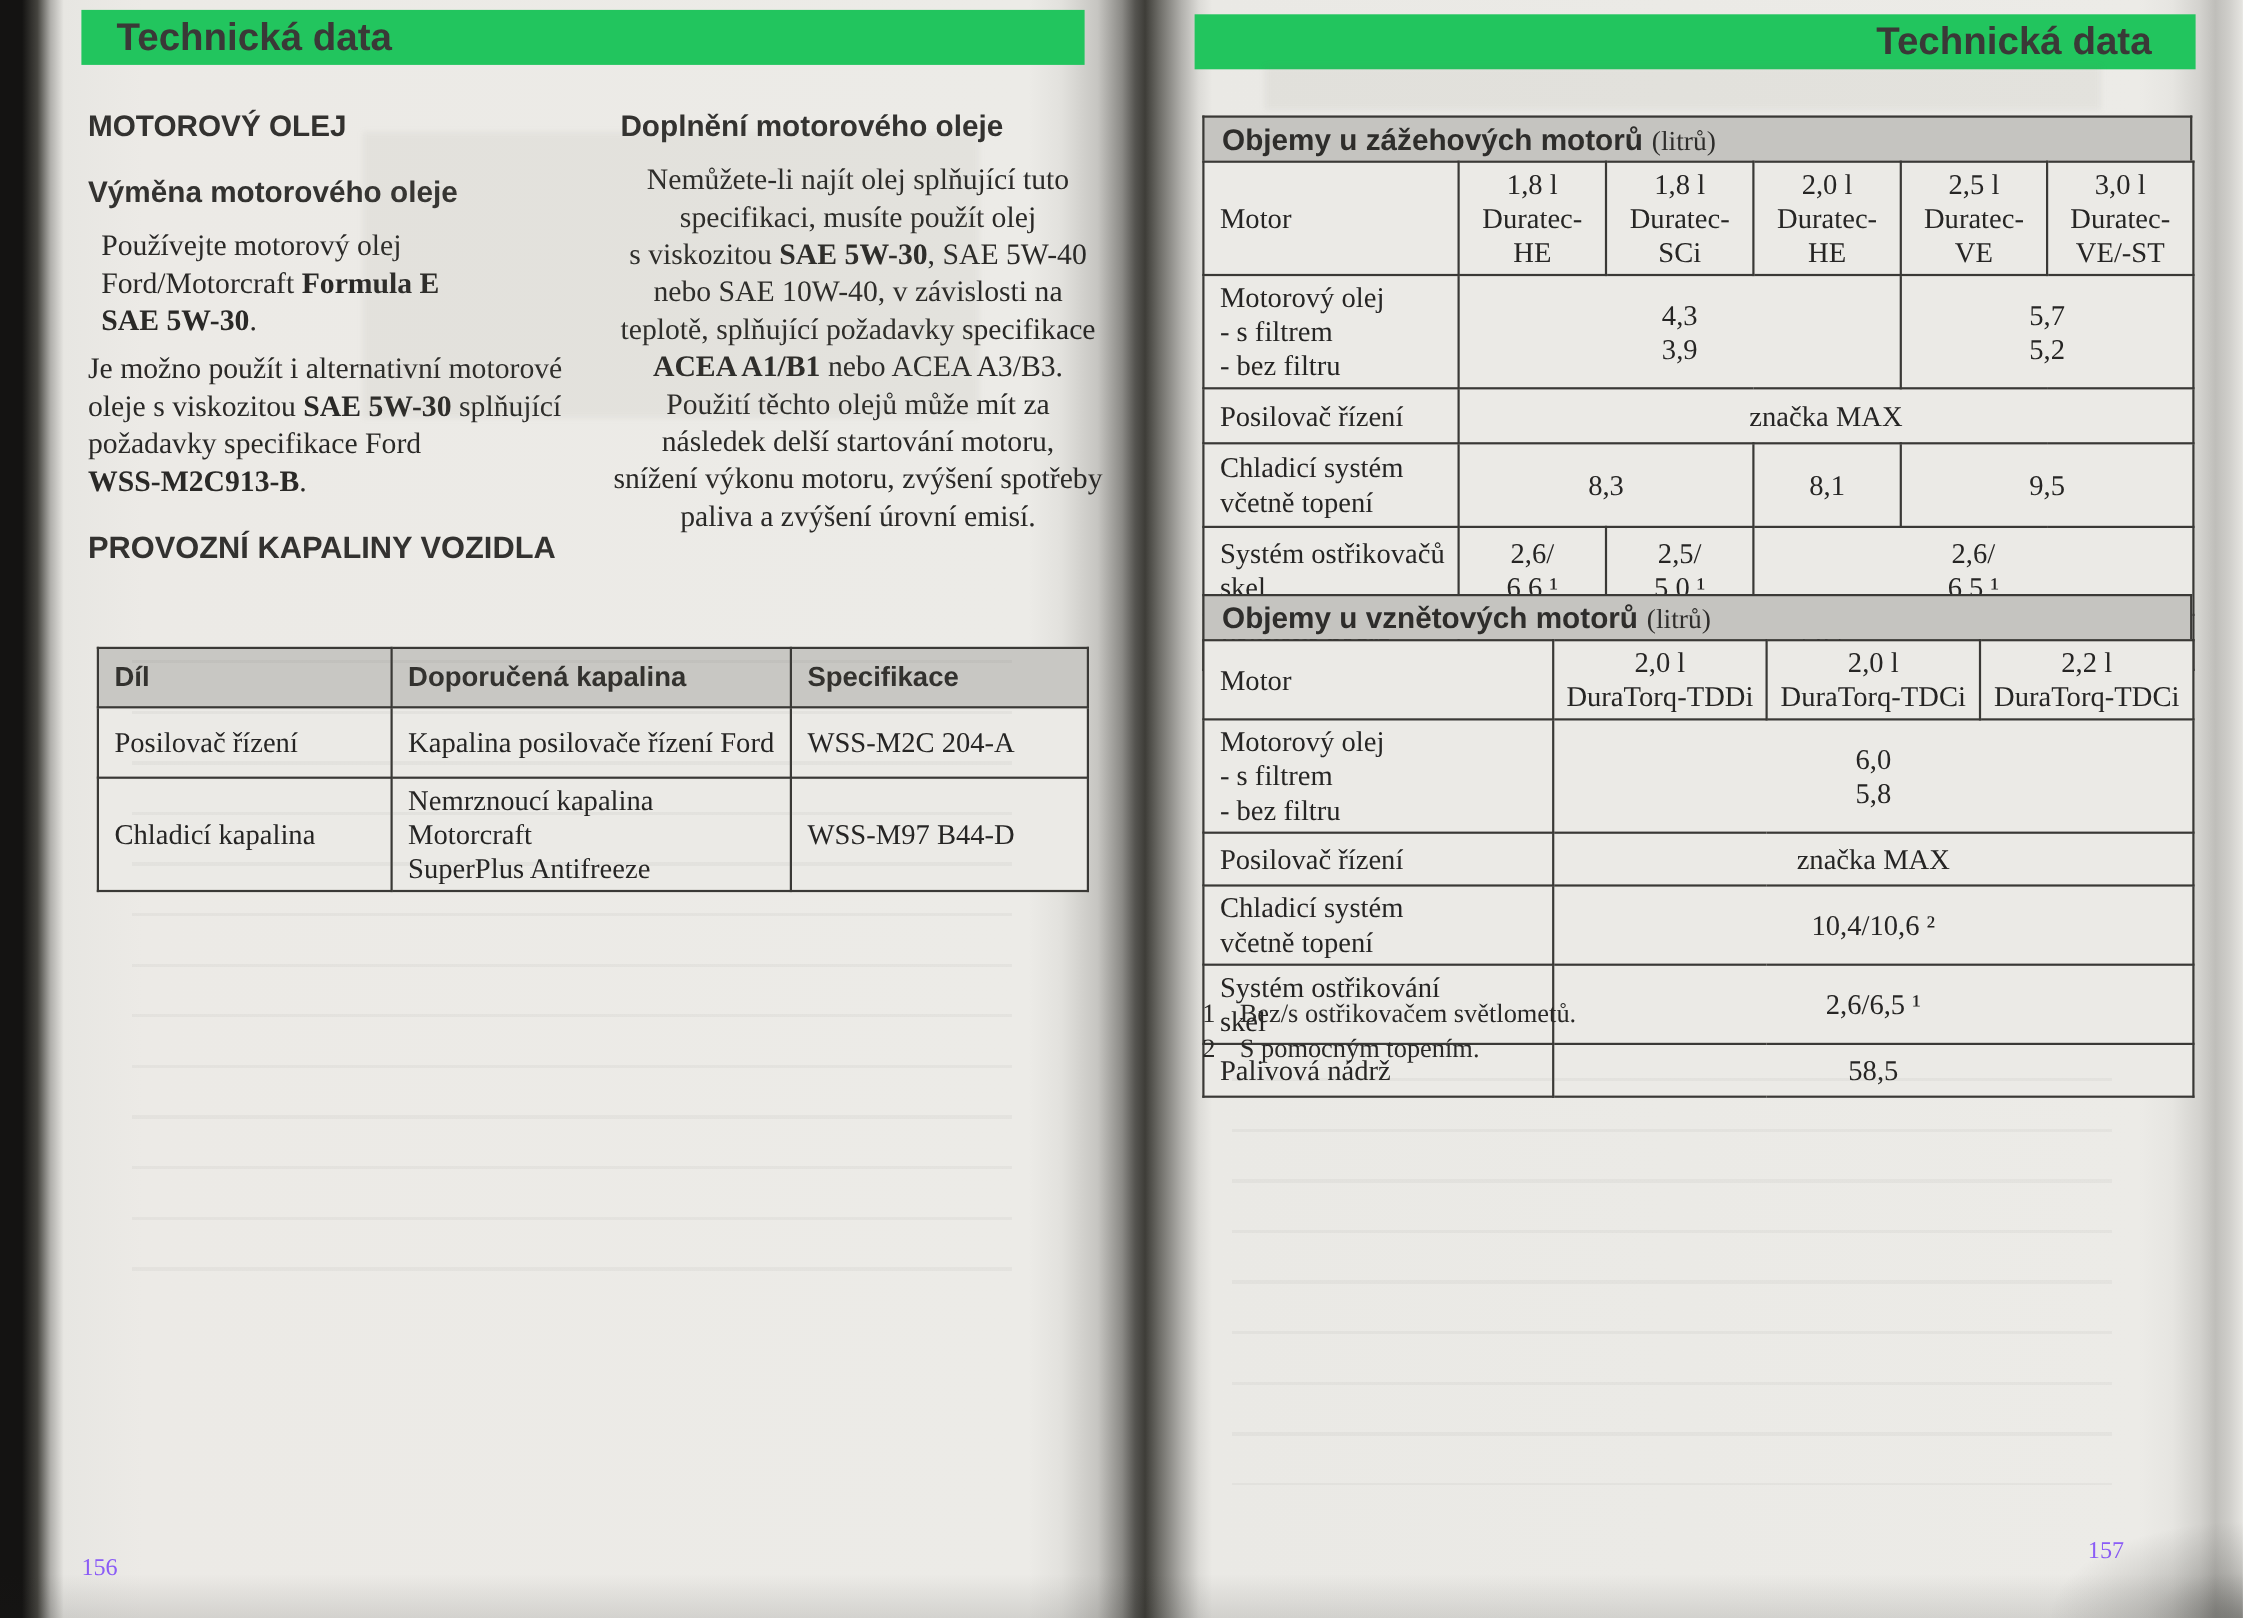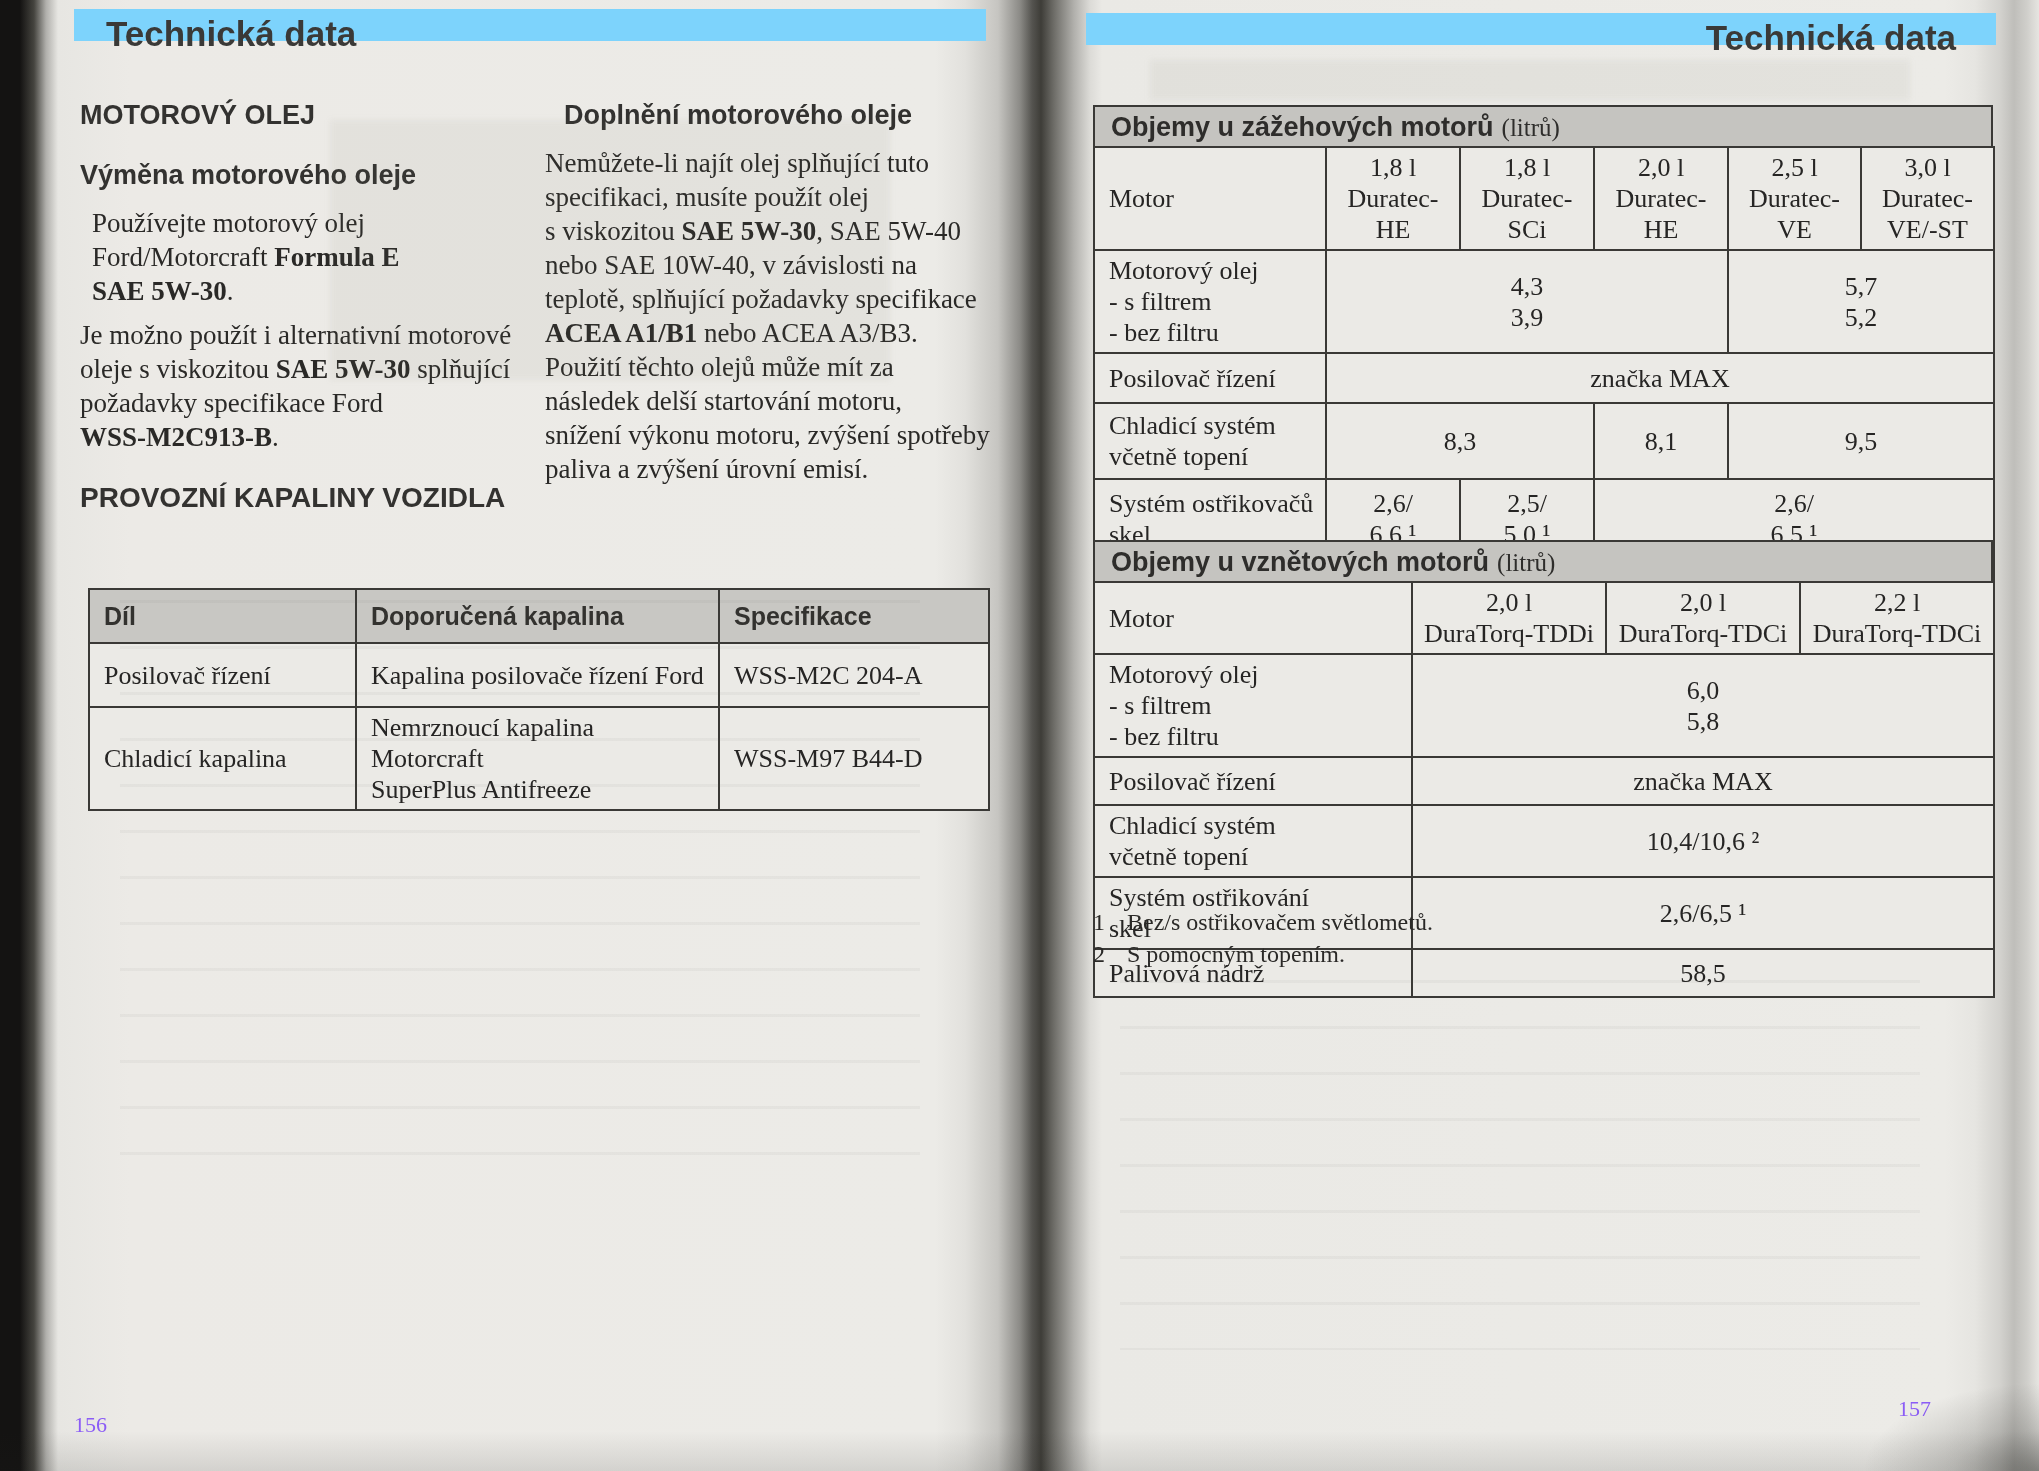--- a/index.html
+++ b/index.html
@@ -9,23 +9,23 @@
     color:#262524;
     background:linear-gradient(90deg,
       #141312 0px,#141312 20px,#45443f 34px,#b0afab 46px,#e7e6e2 58px,
       #eceae6 130px,#ecebe7 935px,#e2e1dd 965px,#c6c5c1 998px,#8b8a86 1020px,
       #555450 1032px,#3e3d38 1041px,#6e6d68 1054px,#b1b0ac 1074px,#dcdbd7 1090px,
       #eae9e5 1102px,#ecebe7 1945px,#e6e5e1 1975px,#d3d2ce 2000px,#bfbeba 2014px,
       #d0cfcb 2027px,#e6e5e1 2039px);
   }
   .abs{position:absolute;}
   .bar{
-    background:#7dd3fc;color:#3a3937;
+    background:#22c55e;color:#3a3937;
     font-family:"Liberation Sans", sans-serif;font-weight:bold;font-size:35px;
-    line-height:50px;height:32px;
+    line-height:50px;height:50px;
   }
   .sans-h{font-family:"Liberation Sans", sans-serif;font-weight:bold;color:#333230;font-size:27px;}
   .para{font-size:27px;line-height:34px;white-space:pre-line;color:#2a2927;}
   .para b{white-space:pre-line;}
   table{border-collapse:collapse;table-layout:fixed;}
   td{border:2px solid #3a3936;vertical-align:middle;font-size:26px;line-height:31px;
      white-space:pre-line;padding:4px 8px;background:#ebeae6;}
   td.lbl{text-align:left;padding-left:14px;}
   td.ctr{text-align:center;}
   .fluids-head td{
@@ -66,21 +66,21 @@
 Ford/Motorcraft </span><b>Formula E
 SAE 5W-30</b><span>.</span></div>
 
 <div class="abs para" style="left:80px;top:318px;width:470px;"><span>Je možno použít i alternativní motorové
 oleje s viskozitou </span><b>SAE 5W-30</b><span> splňující
 požadavky specifikace Ford
 </span><b>WSS-M2C913-B</b><span>.</span></div>
 
 <div class="abs sans-h" style="left:564px;top:100px;">Doplnění motorového oleje</div>
 
-<div class="abs para" style="left:545px;top:146px;width:470px;"><span>Nemůžete-li najít olej splňující tuto
+<div class="abs para" style="left:545px;top:146px;width:470px;text-align:center;"><span>Nemůžete-li najít olej splňující tuto
 specifikaci, musíte použít olej
 s viskozitou </span><b>SAE 5W-30</b><span>, SAE 5W-40
 nebo SAE 10W-40, v závislosti na
 teplotě, splňující požadavky specifikace
 </span><b>ACEA A1/B1</b><span> nebo ACEA A3/B3.
 Použití těchto olejů může mít za
 následek delší startování motoru,
 snížení výkonu motoru, zvýšení spotřeby
 paliva a zvýšení úrovní emisí.</span></div>
 

